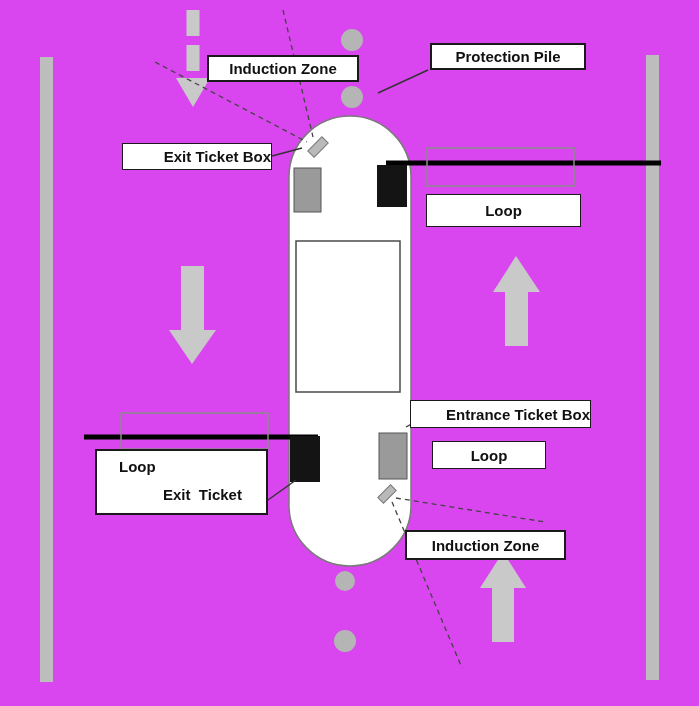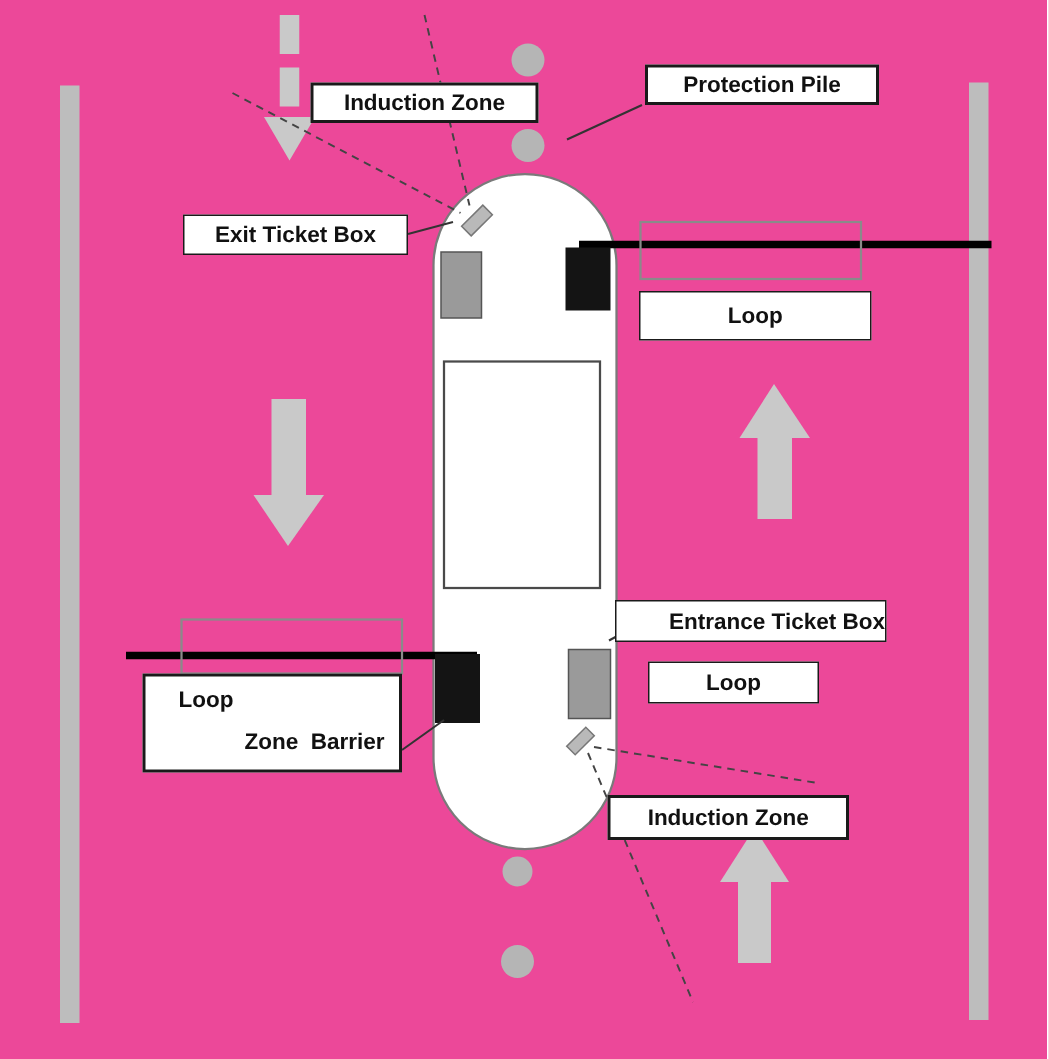--- a/index.html
+++ b/index.html
@@ -1,23 +1,22 @@
 <!DOCTYPE html>
 <html><head>
 <meta charset="utf-8">
 <style>
   html, body { margin: 0; padding: 0; background: #ffffff; }
   #stage {
     position: relative;
-    width: 650px;
+    width: 699px;
     height: 706px;
-    background: #ec4899;
+    background: #d946ef;
     font-family: "Liberation Sans", sans-serif;
     overflow: hidden;
-    padding-left: 48px;
   }
   #diagram-svg {
     position: absolute;
     left: 0; top: 0;
     width: 699px; height: 706px;
   }
   .label-box {
     position: absolute;
     background: #ffffff;
     border: 2px solid #1a1a1a;
@@ -108,38 +107,38 @@
 
   <div class="label-box" style="left:207px; top:55px; width:152px; height:27px;">
     <span class="txt">Induction Zone</span>
   </div>
 
   <div class="label-box" style="left:430px; top:43px; width:156px; height:27px;align-items:center;">
     <span class="txt">Protection Pile</span>
   </div>
 
 
-  <div class="label-box thin" style="left:122px; top:143px; width:150px; height:27px;">
+  <div class="label-box thin" style="left:122px; top:143px; width:150px; height:27px;justify-content:flex-end;">
     <span class="txt">Exit Ticket Box</span>
   </div>
 
   <div class="label-box thin" style="left:426px; top:194px; width:155px; height:33px;">
     <span class="txt">Loop</span>
   </div>
 
   <div class="label-box thin" style="left:410px; top:400px; width:181px; height:28px;justify-content:flex-end;">
     <span class="txt">Entrance Ticket Box</span>
   </div>
 
   <div class="label-box thin" style="left:432px; top:441px; width:114px; height:28px;">
     <span class="txt">Loop</span>
   </div>
 
   <div class="combo-box" style="left:95px; top:449px; width:173px; height:66px;">
     <span class="pos" style="left:22px; top:7px;">Loop</span>
-    <span class="pos" style="left:66px; top:35px;">Zone  Barrier</span>
+    <span class="pos" style="left:66px; top:35px;">Exit  Ticket</span>
   </div>
 
   <div class="label-box" style="left:405px; top:530px; width:161px; height:30px;">
     <span class="txt">Induction Zone</span>
   </div>
 
 </div>
 
 </body></html>

